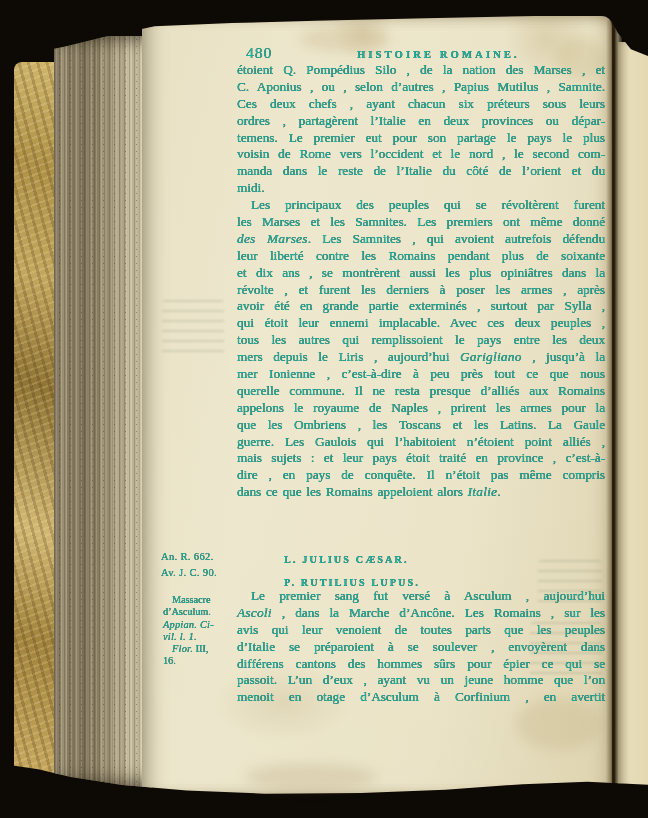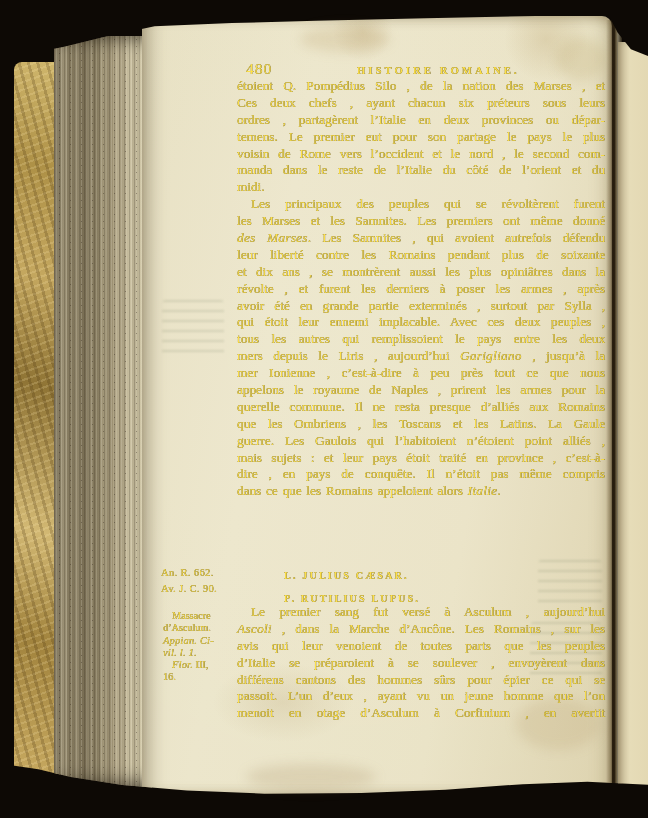--- a/index.html
+++ b/index.html
@@ -53,21 +53,21 @@
   #stain2{left:556px;top:38px;width:50px;height:42px;background:rgba(170,140,75,.16);}
   #stain3{left:516px;top:698px;width:84px;height:52px;background:rgba(160,130,70,.14);}
   #stain4{left:246px;top:764px;width:130px;height:26px;background:rgba(140,115,60,.16);}
   .ghost{position:absolute;filter:blur(1.3px);border-radius:4px;
     background:repeating-linear-gradient(180deg,rgba(120,130,100,.20) 0 2.5px,rgba(0,0,0,0) 2.5px 10px);}
   #ghost1{left:162px;top:300px;width:62px;height:58px;}
   #ghost2{left:538px;top:560px;width:64px;height:50px;}
   #ghost3{left:530px;top:622px;width:72px;height:58px;}
 
   
-  .ink{color:#fde047;text-shadow:0 0 .5px rgba(52,47,37,.9), .3px .3px .4px rgba(62,56,42,.5);margin-top:16px;}
+  .ink{color:#14b8a6;text-shadow:0 0 .5px rgba(52,47,37,.9), .3px .3px .4px rgba(62,56,42,.5);}
   #page-number{position:absolute;left:246px;top:44px;font-size:15.5px;letter-spacing:1px;}
   #running-title{position:absolute;left:357px;top:49px;font-size:10.6px;font-weight:bold;letter-spacing:3.1px;}
 
   .text-block{position:absolute;left:237px;width:368px;font-size:13.2px;line-height:16.9px;word-spacing:1.5px;}
   #text-block-1{top:62px;}
   #text-block-2{top:588px;}
   .tline{text-align:justify;text-align-last:justify;height:16.9px;overflow:visible;}
   .tline.nojust{text-align:left;text-align-last:left;}
   .tline.indent{text-indent:14px;}
   .tline i{letter-spacing:.3px;}
@@ -103,39 +103,40 @@
   <div class="stain" id="stain4"></div>
   <div class="ghost" id="ghost1"></div>
   <div class="ghost" id="ghost2"></div>
   <div class="ghost" id="ghost3"></div>
 
   <div id="page-number" class="ink">480</div>
   <div id="running-title" class="ink">HISTOIRE ROMAINE.</div>
 
   <div id="text-block-1" class="text-block ink">
       <div class="tline">étoient Q. Pompédius Silo , de la nation des Marses , et</div>
+      <div class="tline">C. Aponius , ou , selon d’autres , Papius Mutilus , Samnite.</div>
       <div class="tline">Ces deux chefs , ayant chacun six préteurs sous leurs</div>
       <div class="tline">ordres , partagèrent l’Italie en deux provinces ou dépar-</div>
       <div class="tline">temens. Le premier eut pour son partage le pays le plus</div>
       <div class="tline">voisin de Rome vers l’occident et le nord , le second com-</div>
       <div class="tline">manda dans le reste de l’Italie du côté de l’orient et du</div>
       <div class="tline nojust">midi.</div>
       <div class="tline indent">Les principaux des peuples qui se révoltèrent furent</div>
       <div class="tline">les Marses et les Samnites. Les premiers ont même donné</div>
       <div class="tline"><i>des Marses</i>. Les Samnites , qui avoient autrefois défendu</div>
       <div class="tline">leur liberté contre les Romains pendant plus de soixante</div>
       <div class="tline">et dix ans , se montrèrent aussi les plus opiniâtres dans la</div>
       <div class="tline">révolte , et furent les derniers à poser les armes , après</div>
       <div class="tline">avoir été en grande partie exterminés , surtout par Sylla ,</div>
       <div class="tline">qui étoit leur ennemi implacable. Avec ces deux peuples ,</div>
       <div class="tline">tous les autres qui remplissoient le pays entre les deux</div>
       <div class="tline">mers depuis le Liris , aujourd’hui <i>Garigliano</i> , jusqu’à la</div>
       <div class="tline">mer Ionienne , c’est-à-dire à peu près tout ce que nous</div>
+      <div class="tline">querelle commune. Il ne resta presque d’alliés aux Romains</div>
       <div class="tline">appelons le royaume de Naples , prirent les armes pour la</div>
-      <div class="tline">querelle commune. Il ne resta presque d’alliés aux Romains</div>
       <div class="tline">que les Ombriens , les Toscans et les Latins. La Gaule</div>
       <div class="tline">guerre. Les Gaulois qui l’habitoient n’étoient point alliés ,</div>
       <div class="tline">mais sujets : et leur pays étoit traité en province , c’est-à-</div>
       <div class="tline">dire , en pays de conquête. Il n’étoit pas même compris</div>
       <div class="tline nojust">dans ce que les Romains appeloient alors <i>Italie</i>.</div>
     </div>
 
   <div id="anno-note" class="margin-note ink">
       <div class="tline">An. R. 662.</div>
       <div class="tline">Av. J. C. 90.</div>

